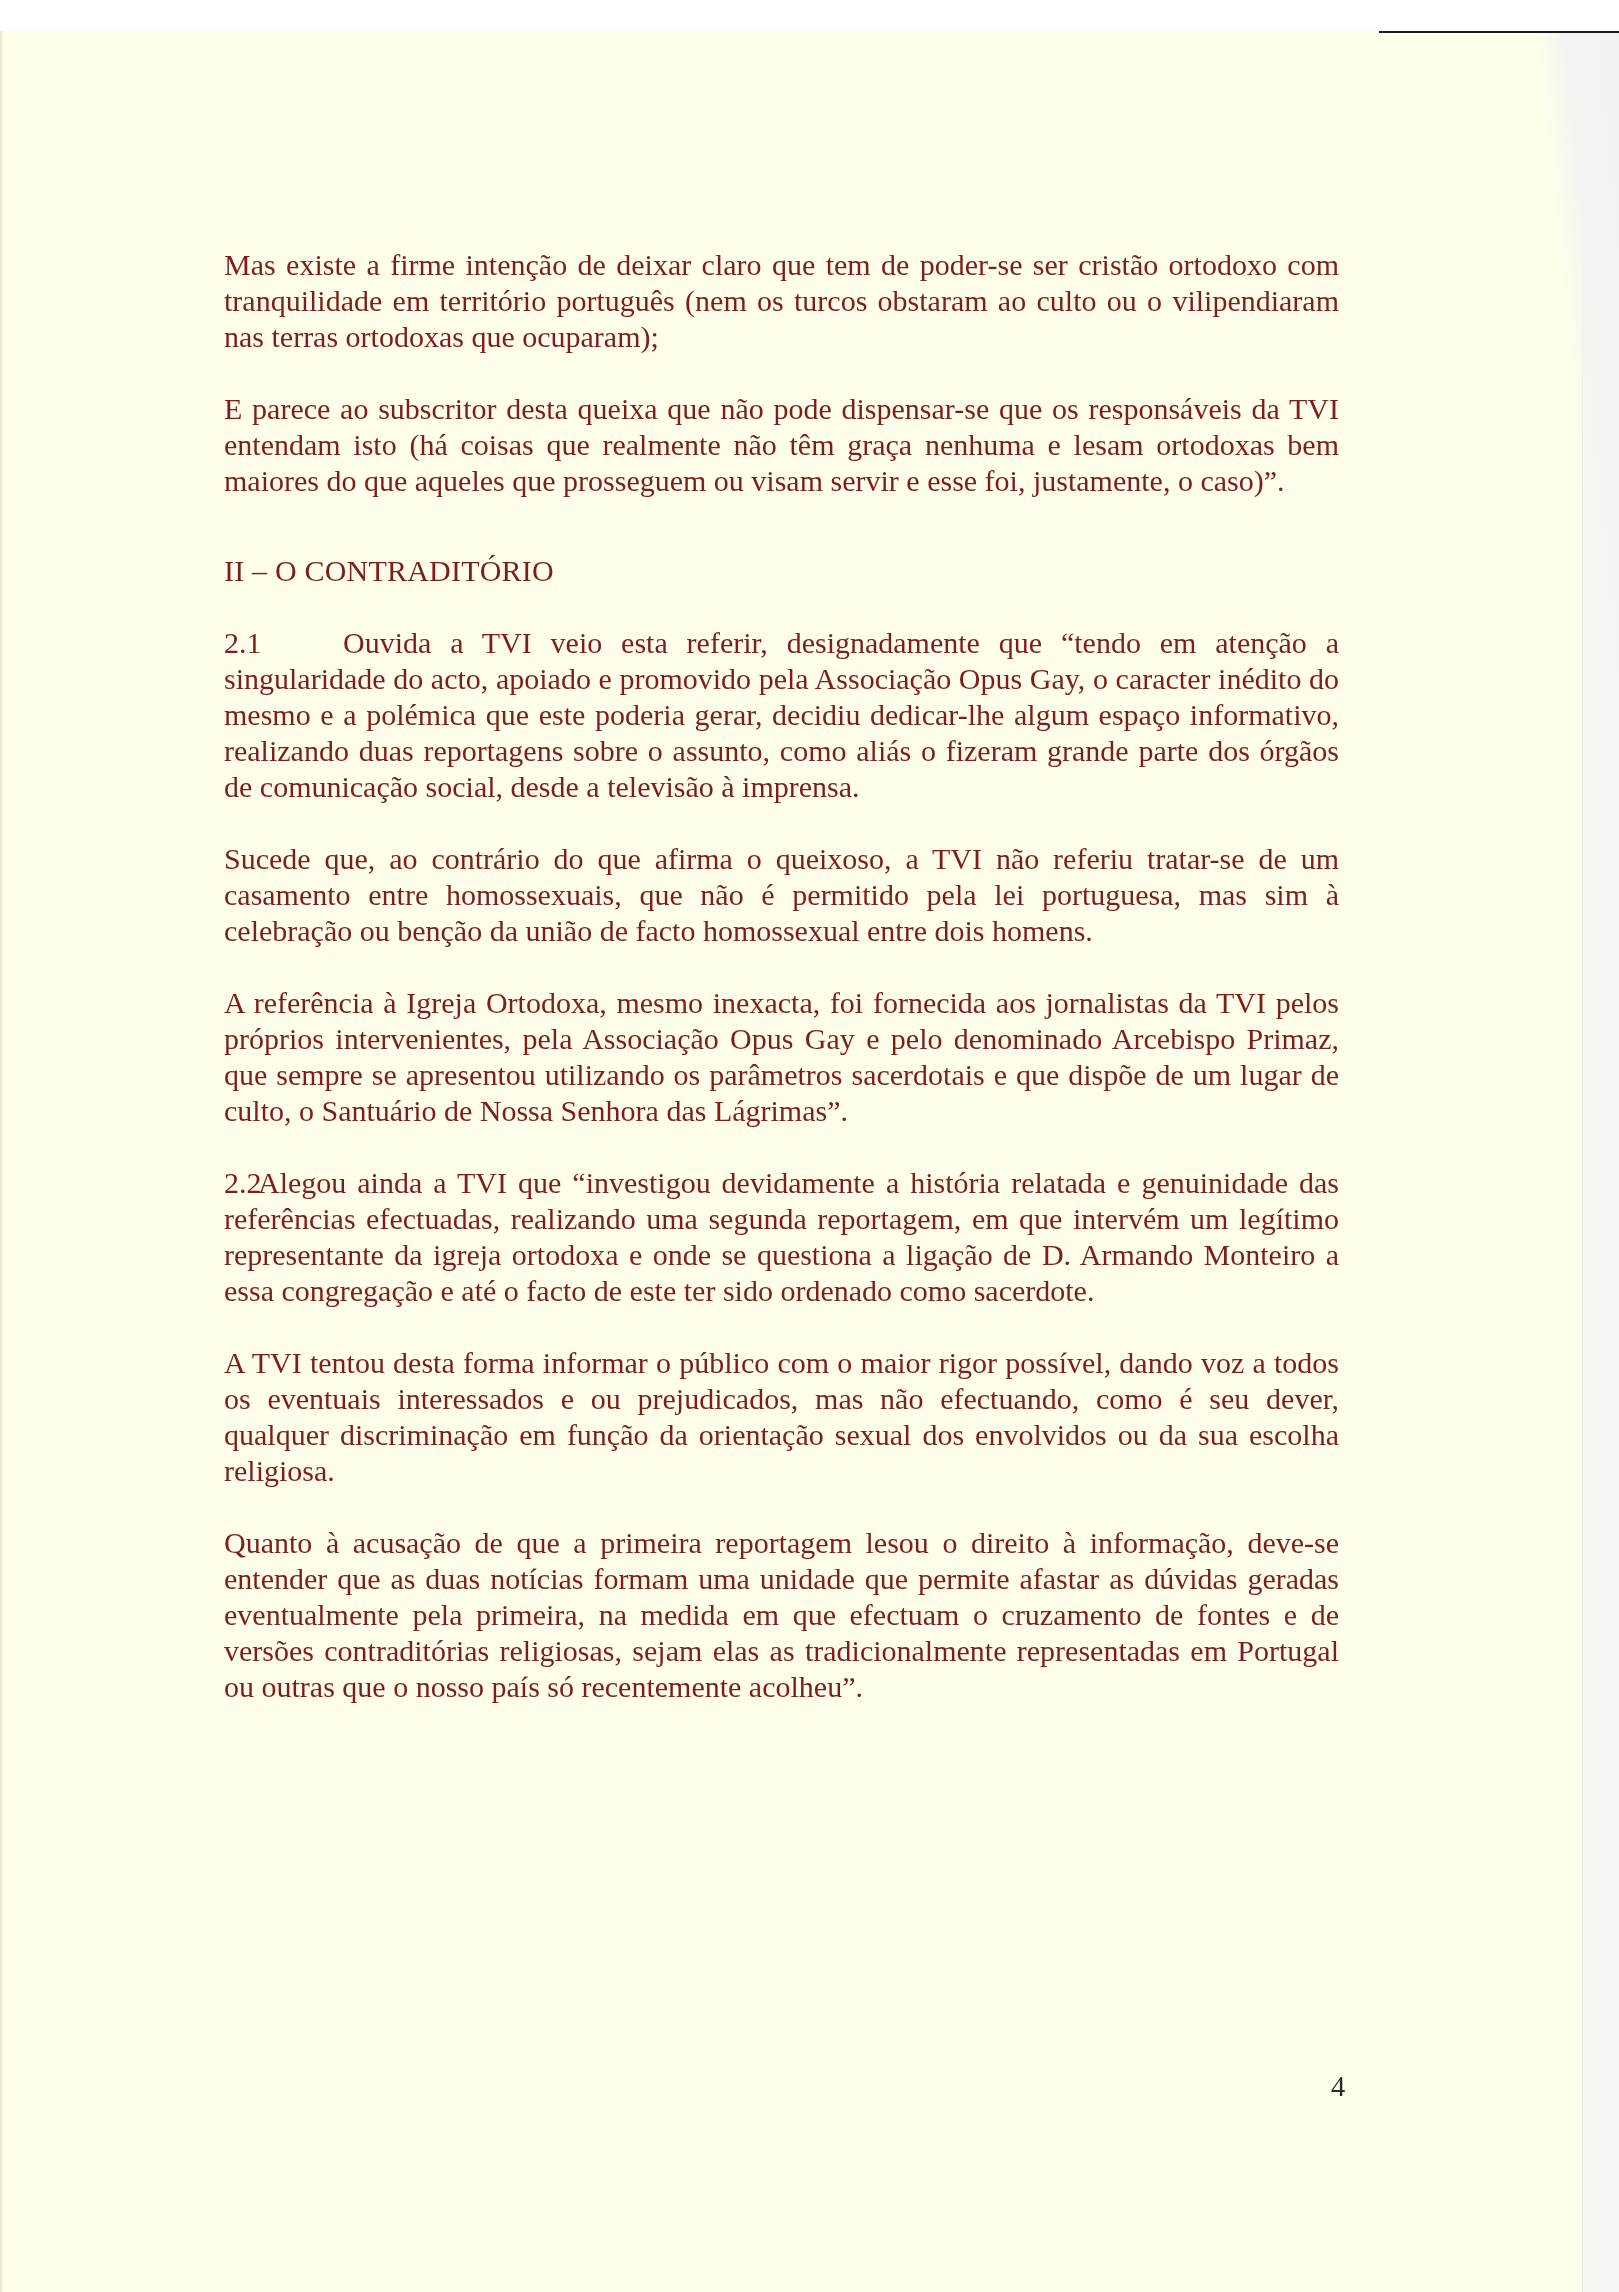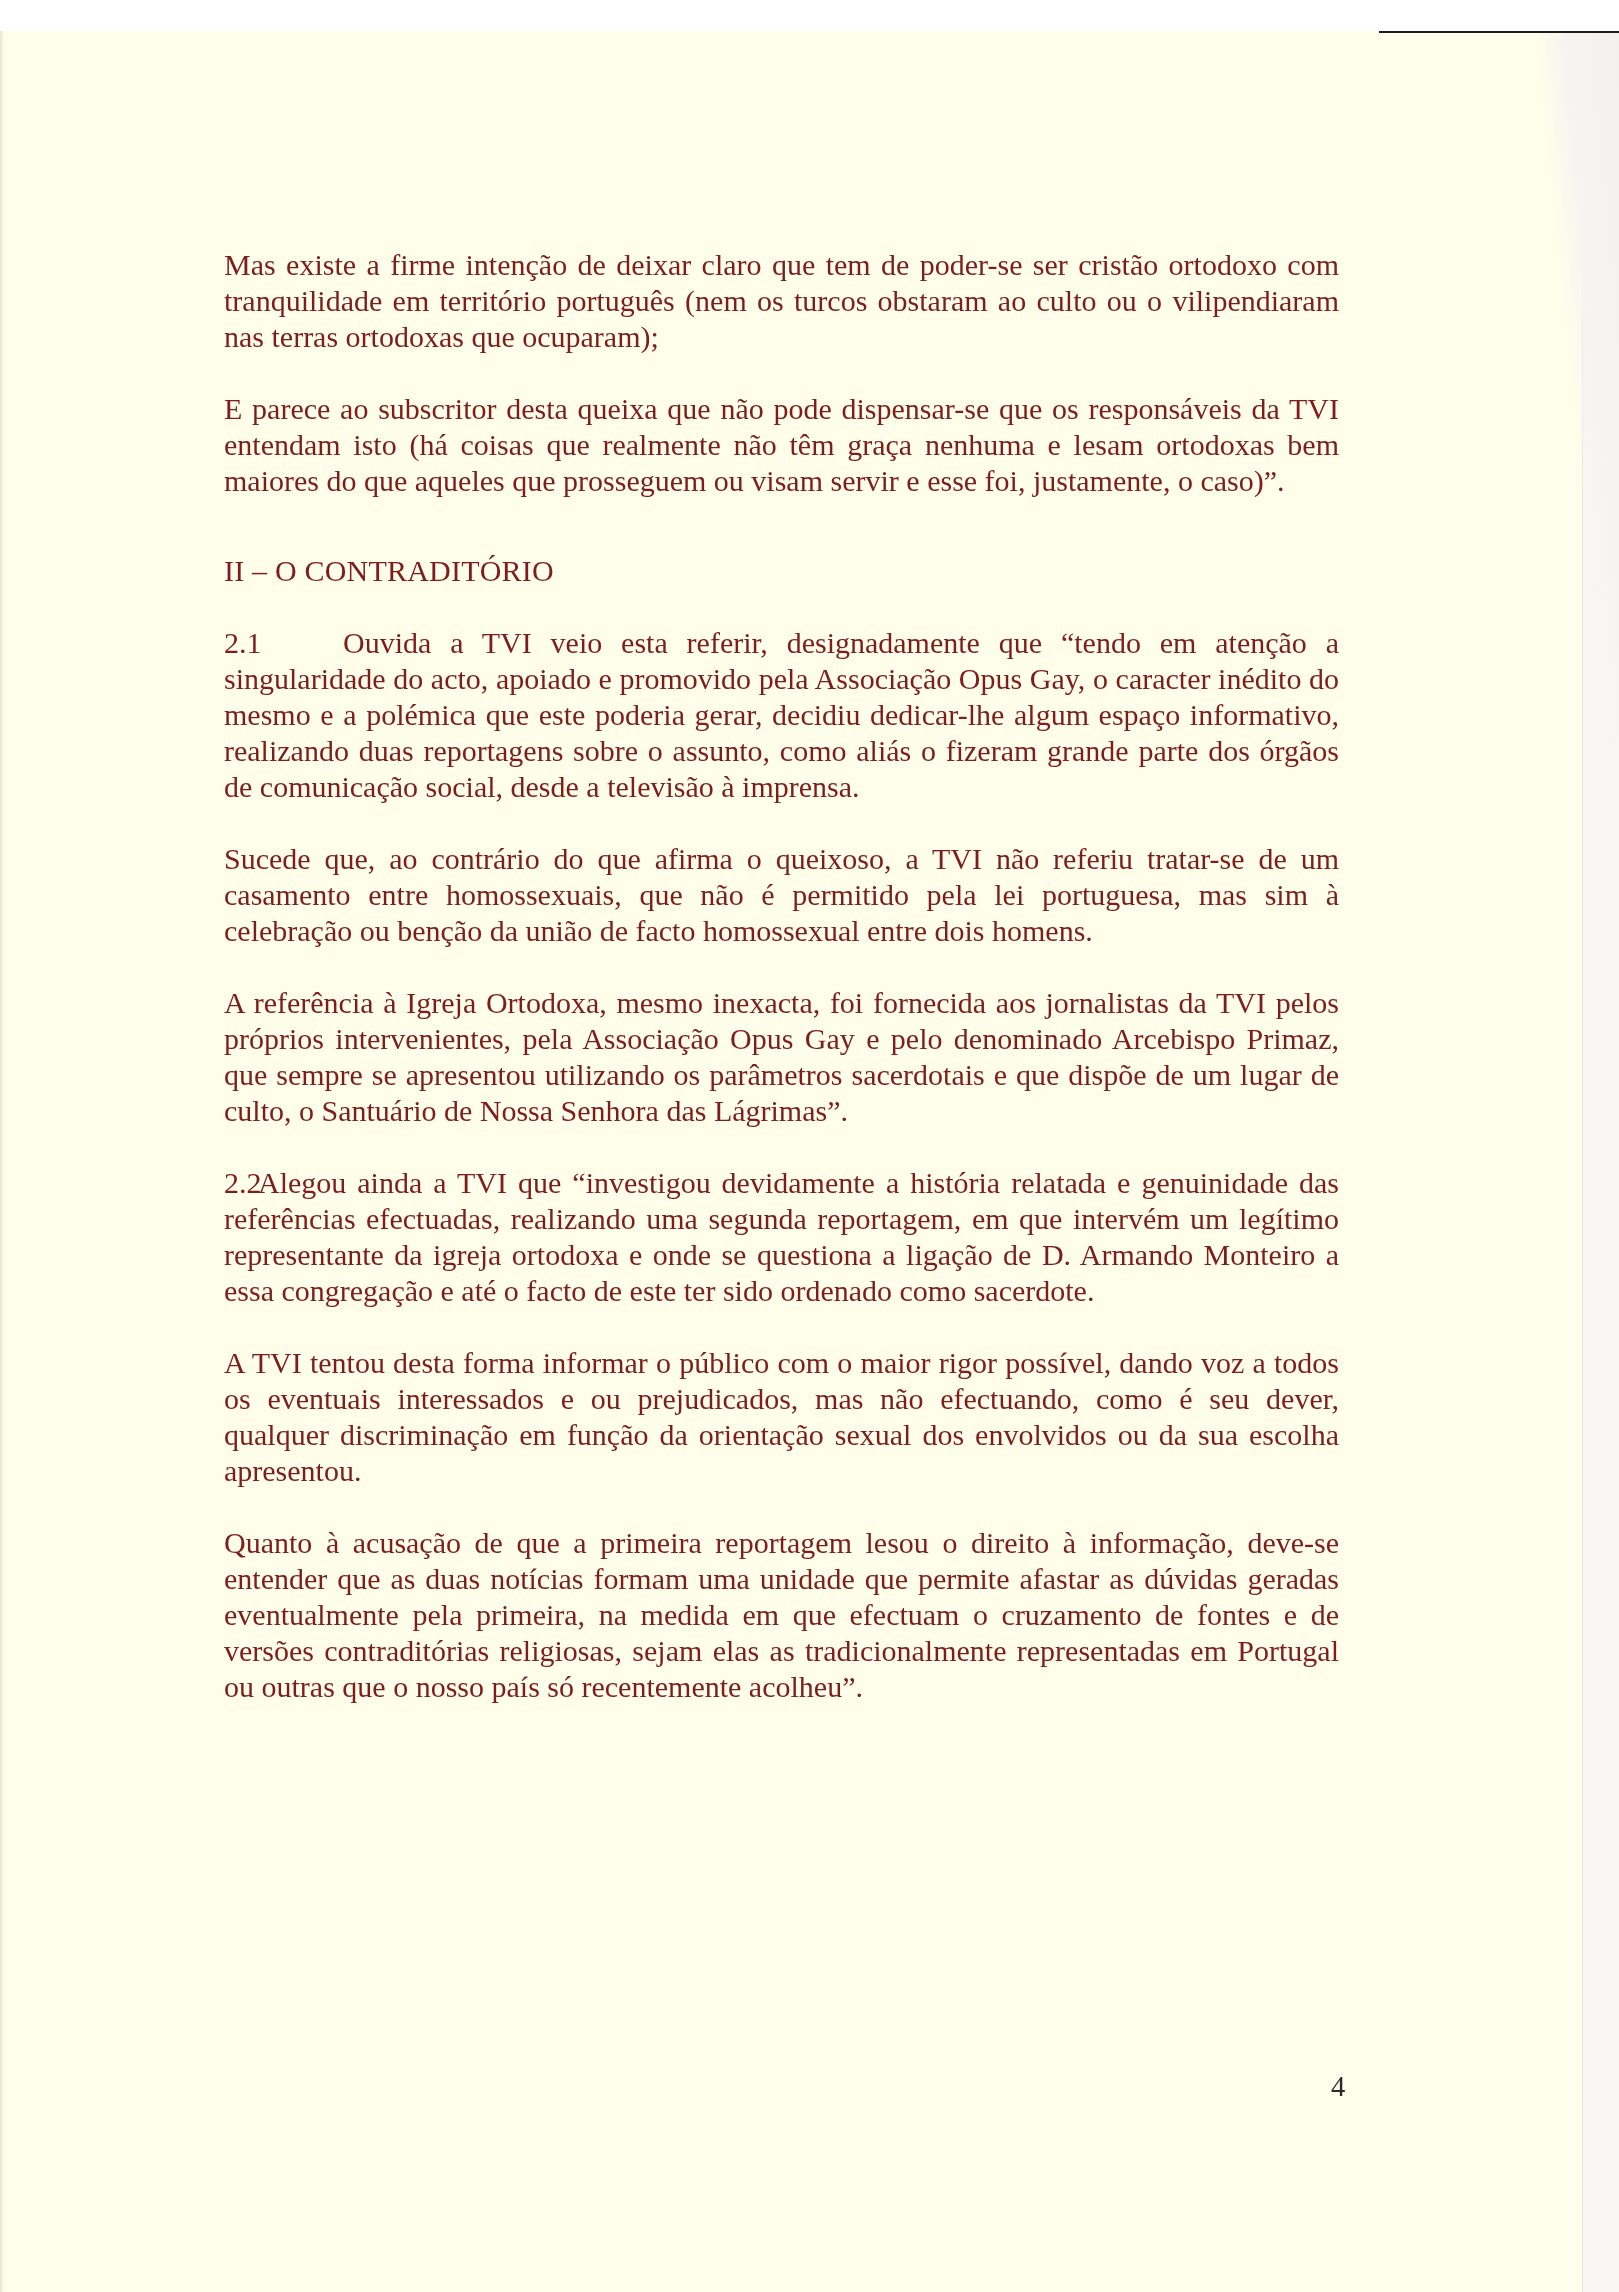--- a/index.html
+++ b/index.html
@@ -110,18 +110,18 @@
 
   <p class="para">
     <span class="num num-wide">2.1</span><span>Ouvida a TVI veio esta referir, designadamente que “tendo em atenção a singularidade do acto, apoiado e promovido pela Associação Opus Gay, o caracter inédito do mesmo e a polémica que este poderia gerar, decidiu dedicar-lhe algum espaço informativo, realizando duas reportagens sobre o assunto, como aliás o fizeram grande parte dos órgãos de comunicação social, desde a televisão à imprensa.</span>
   </p>
   <p class="para">Sucede que, ao contrário do que afirma o queixoso, a TVI não referiu tratar-se de um casamento entre homossexuais, que não é permitido pela lei portuguesa, mas sim à celebração ou benção da união de facto homossexual entre dois homens.</p>
   <p class="para">A referência à Igreja Ortodoxa, mesmo inexacta, foi fornecida aos jornalistas da TVI pelos próprios intervenientes, pela Associação Opus Gay e pelo denominado Arcebispo Primaz, que sempre se apresentou utilizando os parâmetros sacerdotais e que dispõe de um lugar de culto, o Santuário de Nossa Senhora das Lágrimas”.</p>
 
   <p class="para">
     <span class="num num-narrow">2.2</span><span>Alegou ainda a TVI que “investigou devidamente a história relatada e genuinidade das referências efectuadas, realizando uma segunda reportagem, em que intervém um legítimo representante da igreja ortodoxa e onde se questiona a ligação de D. Armando Monteiro a essa congregação e até o facto de este ter sido ordenado como sacerdote.</span>
   </p>
-  <p class="para">A TVI tentou desta forma informar o público com o maior rigor possível, dando voz a todos os eventuais interessados e ou prejudicados, mas não efectuando, como é seu dever, qualquer discriminação em função da orientação sexual dos envolvidos ou da sua escolha apresentou.</p>
+  <p class="para">A TVI tentou desta forma informar o público com o maior rigor possível, dando voz a todos os eventuais interessados e ou prejudicados, mas não efectuando, como é seu dever, qualquer discriminação em função da orientação sexual dos envolvidos ou da sua escolha religiosa.</p>
   <p class="para">Quanto à acusação de que a primeira reportagem lesou o direito à informação, deve-se entender que as duas notícias formam uma unidade que permite afastar as dúvidas geradas eventualmente pela primeira, na medida em que efectuam o cruzamento de fontes e de versões contraditórias religiosas, sejam elas as tradicionalmente representadas em Portugal ou outras que o nosso país só recentemente acolheu”.</p>
 </div>
 
 <div class="page-number">4</div>
 
 
 </body></html>

